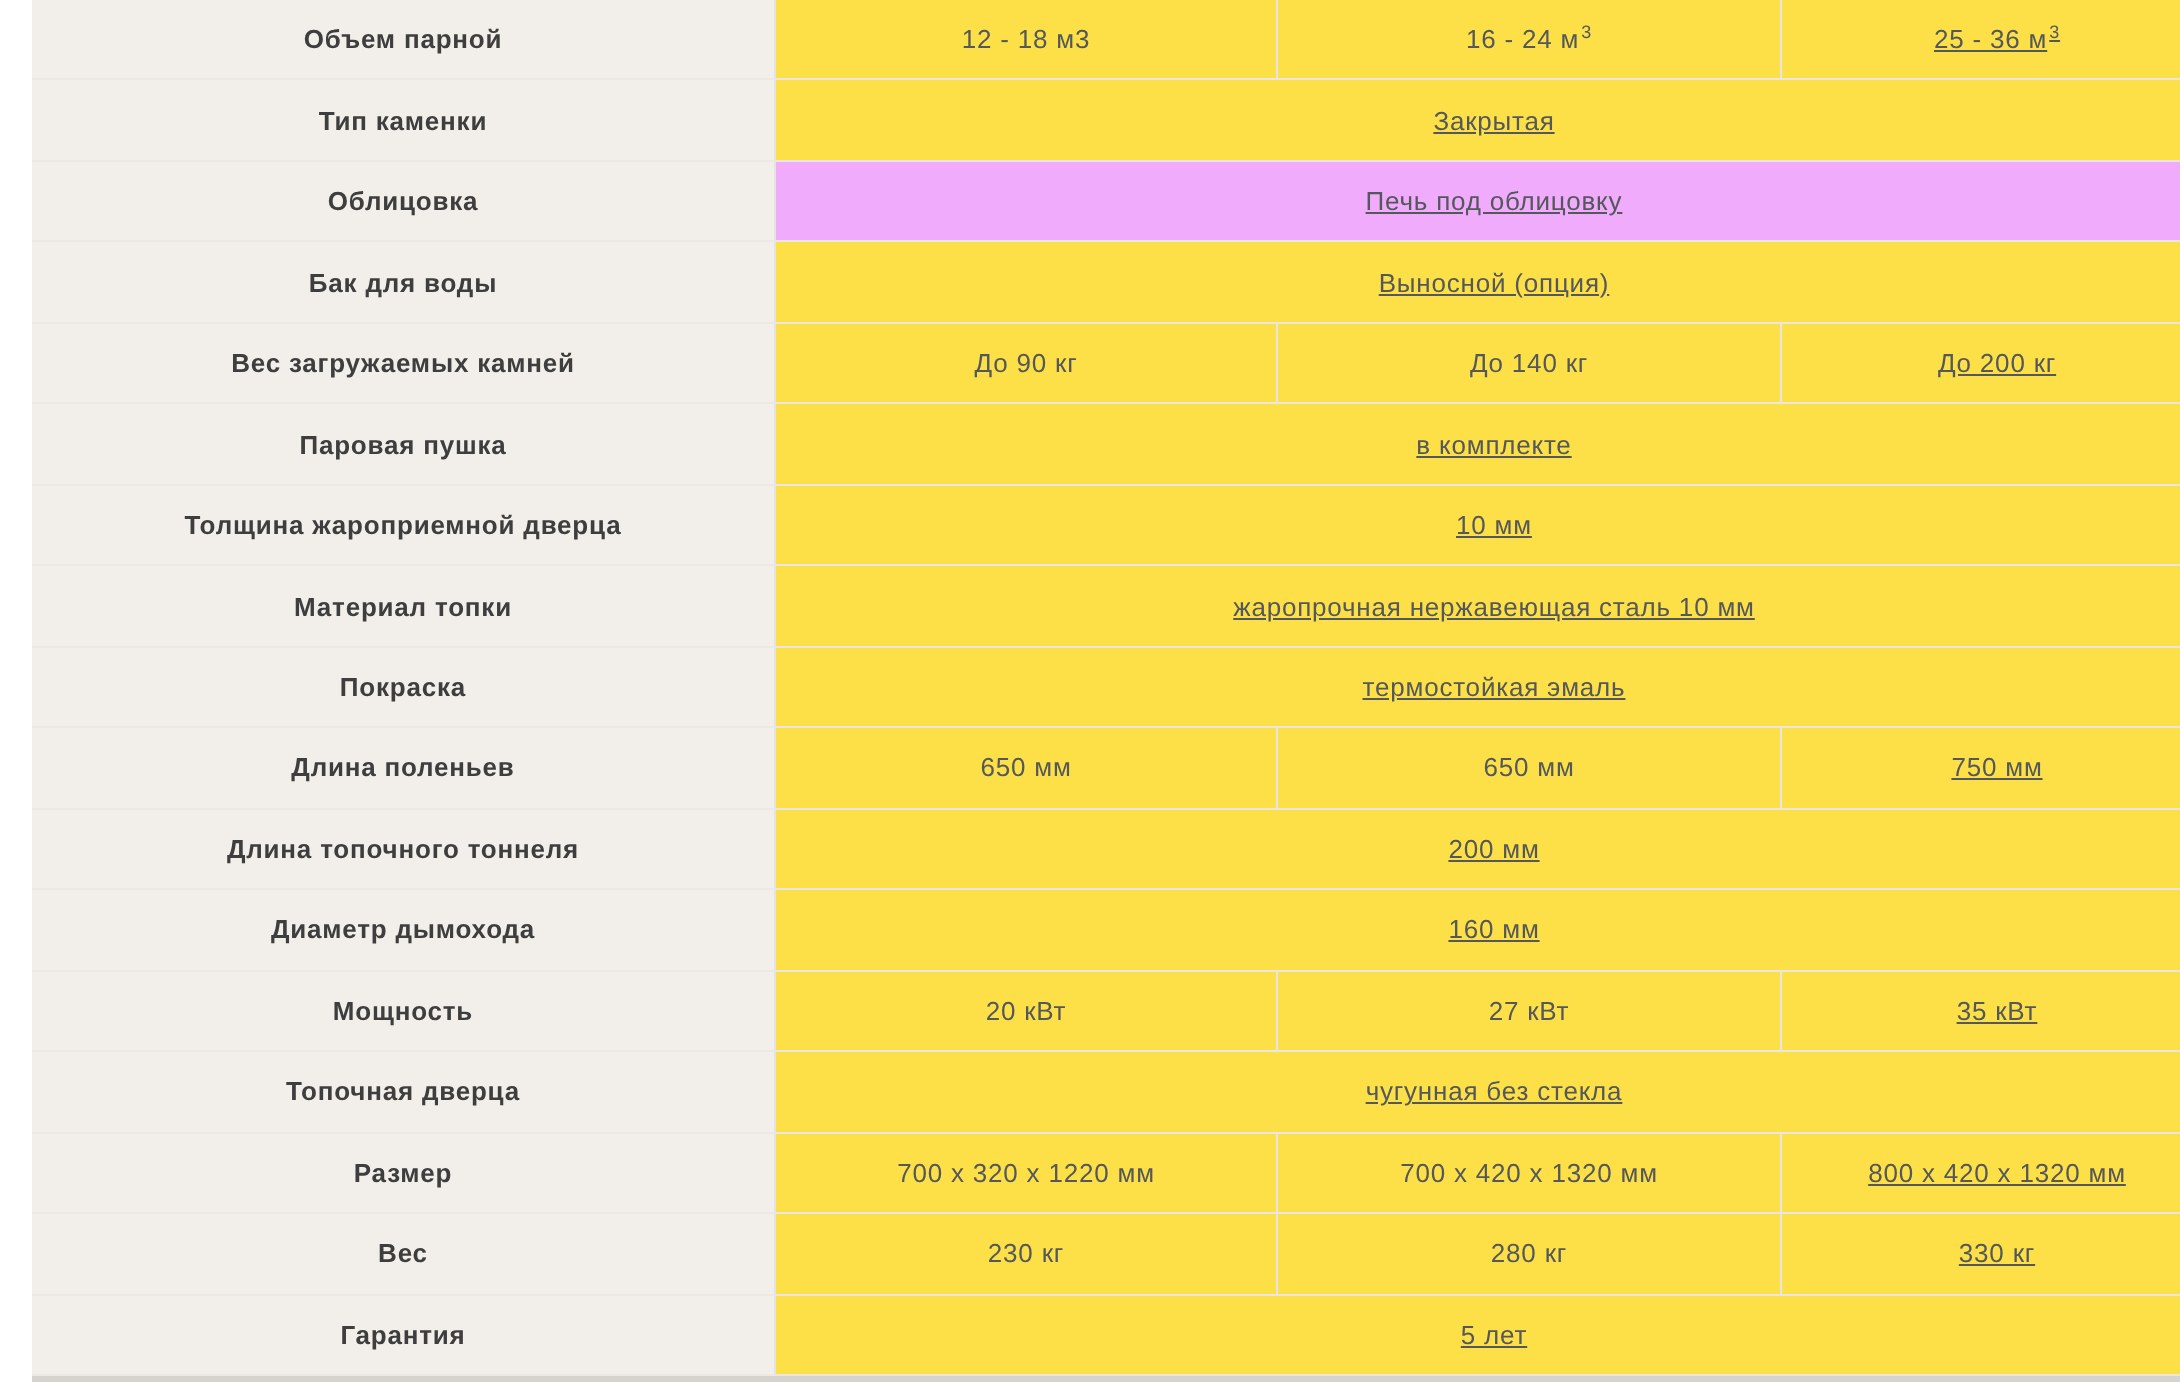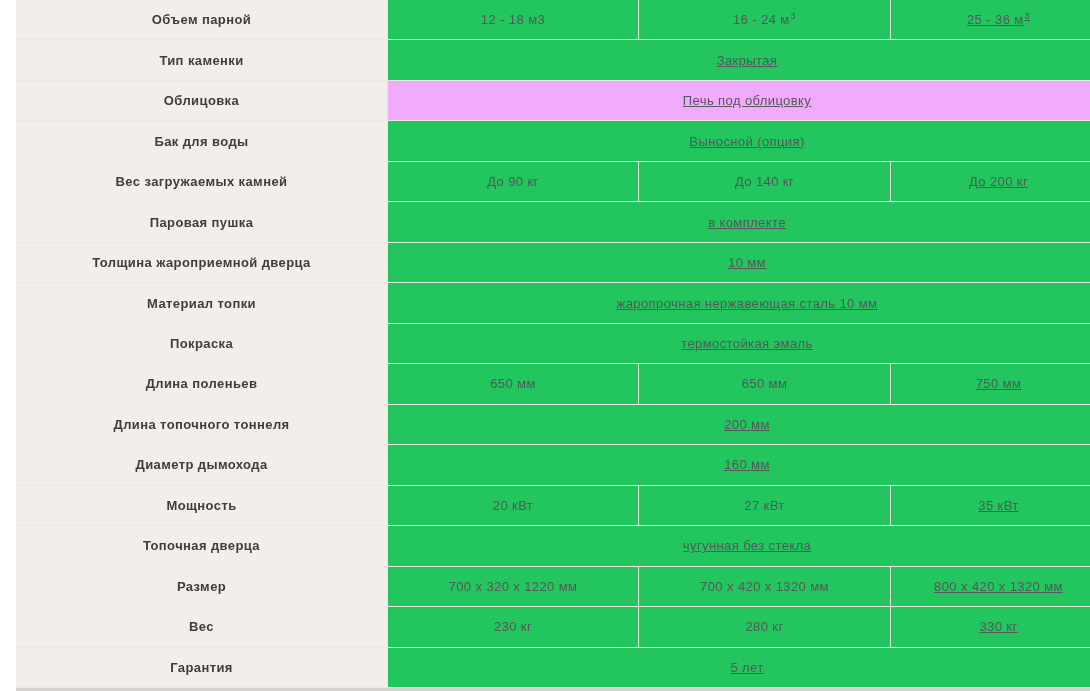--- a/index.html
+++ b/index.html
@@ -37,21 +37,21 @@
     overflow: hidden;
   }
   .label-cell {
     background: #f2eee9;
     border-right: 1px solid #e7e3de;
     border-bottom: 1px solid #ece8e3;
     font-weight: bold;
     color: #3e3e3e;
   }
   .value-cell {
-    background: #22c55e;
+    background: #fde047;
     color: #54585b;
     border-right: 1px solid #e7e4e1;
   }
   .value-cell:last-child {
     border-right: none;
     text-decoration: underline;
   }
   .span-cell {
     grid-column: 2 / 5;
     border-right: none;

